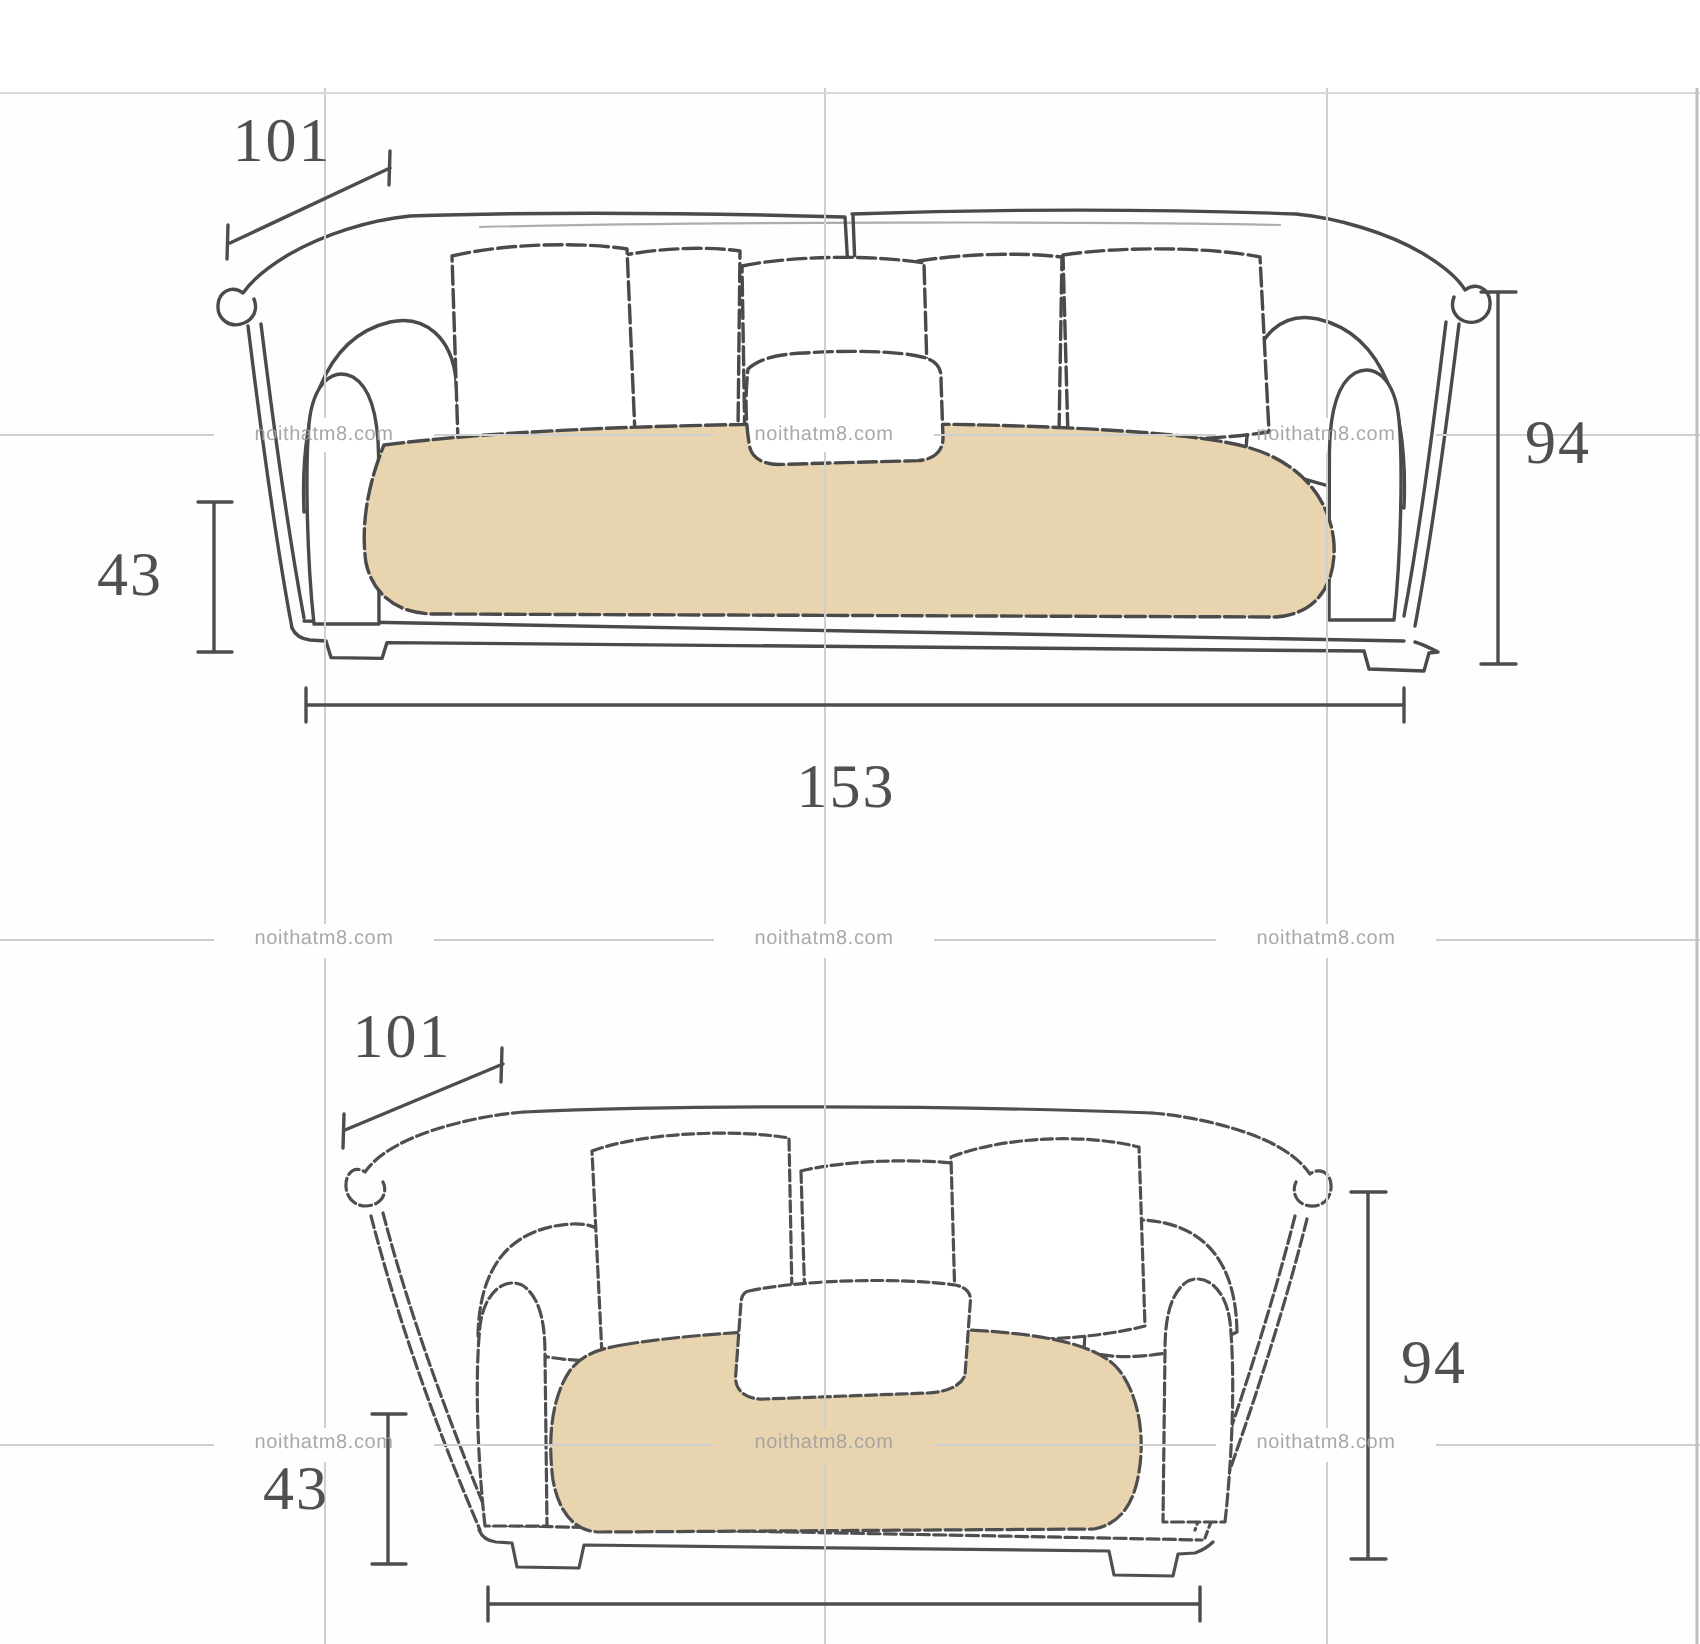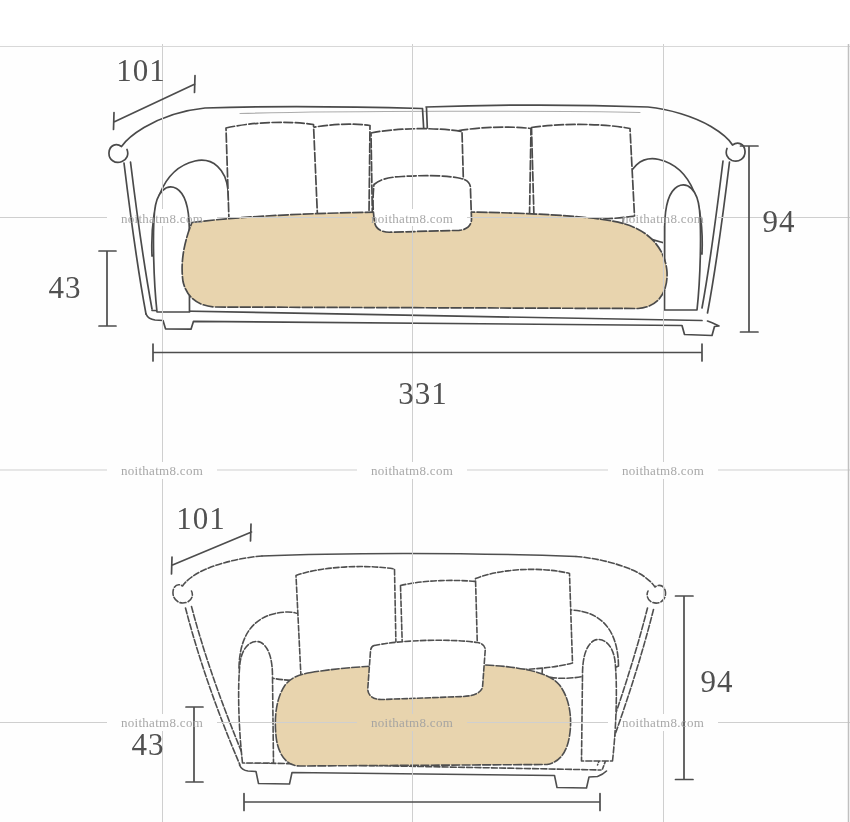--- a/index.html
+++ b/index.html
@@ -11,22 +11,22 @@
   }
   .canvas svg { position:absolute; left:0; top:0; }
   .dim {
     position:absolute; transform:translate(-50%,-50%);
     font-family:"Liberation Serif", serif;
     font-size:31px; color:#505050; letter-spacing:1px;
     white-space:nowrap; line-height:1;
   }
   .wm {
     position:absolute; transform:translate(-50%,-50%);
-    font-family:Liberation Serif, serif;
-    font-size:13px; color:#a1a1a1; opacity:.92;
+    font-family:Liberation Sans, sans-serif;
+    font-size:10px; color:#a1a1a1; opacity:.92;
     letter-spacing:.3px; white-space:nowrap; line-height:1;
   }
   
   .wm.r1c1{left:162px;top:174px;} .wm.r1c2{left:412px;top:174px;} .wm.r1c3{left:663px;top:174px;}
   .wm.r2c1{left:162px;top:426px;} .wm.r2c2{left:412px;top:426px;} .wm.r2c3{left:663px;top:426px;}
   .wm.r3c1{left:162px;top:678px;} .wm.r3c2{left:412px;top:678px;} .wm.r3c3{left:663px;top:678px;}
   
   .d-depth-top {left:141px;top:26px;}
   .d-seath-top {left:65px; top:243px;}
   .d-height-top{left:779px;top:177px;}
@@ -134,21 +134,21 @@
       <path d="M 172.5,521 L 251.5,488 M 172,513 L 171.5,530 M 251,480 L 250.5,497"></path>
       <path d="M 194,663 V 738 M 186,663 H 203 M 186,738 H 203"></path>
       <path d="M 684,552 V 735.5 M 675.5,552 H 693 M 675.5,735.5 H 693"></path>
       <path d="M 244,758 H 600 M 244,749.5 V 766.5 M 600,749.5 V 766.5"></path>
     </g>
   </svg>
 
   <span class="dim d-depth-top">101</span>
   <span class="dim d-seath-top">43</span>
   <span class="dim d-height-top">94</span>
-  <span class="dim d-width-top">331</span>
+  <span class="dim d-width-top">153</span>
   <span class="dim d-depth-bot">101</span>
   <span class="dim d-seath-bot">43</span>
   <span class="dim d-height-bot">94</span>
   <span class="dim d-width-bot">303</span>
 
   <span class="wm r1c1">noithatm8.com</span>
   <span class="wm r1c2">noithatm8.com</span>
   <span class="wm r1c3">noithatm8.com</span>
   <span class="wm r2c1">noithatm8.com</span>
   <span class="wm r2c2">noithatm8.com</span>

